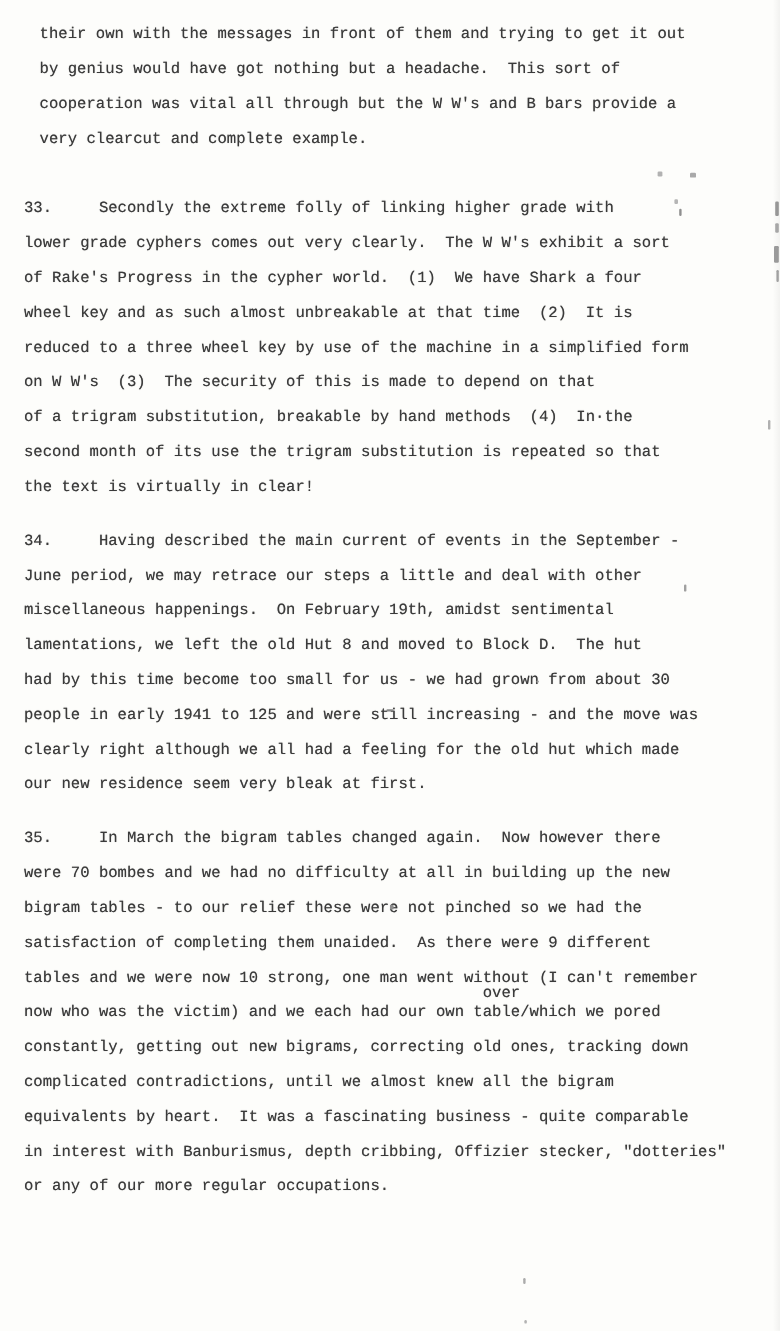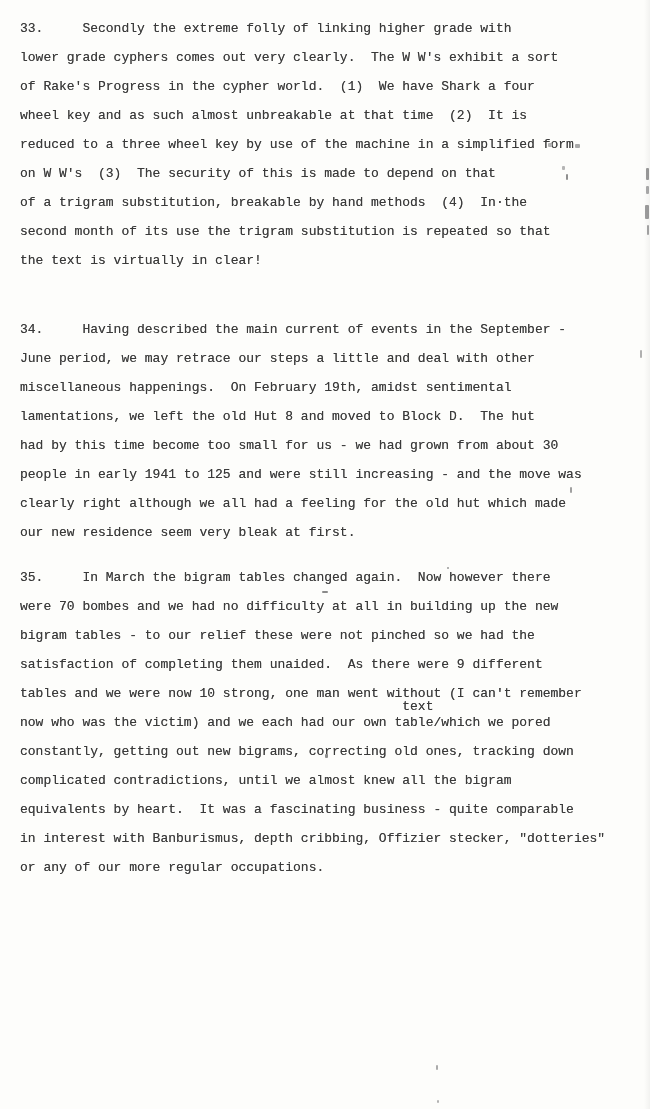--- a/index.html
+++ b/index.html
@@ -31,40 +31,46 @@
     white-space: pre;
     letter-spacing: 1px;
   }
   .para { margin: 0; position: relative; }
   .para pre {
     margin: 0;
     font: inherit;
     white-space: pre;
   }
   .para.cont { margin-left: 13px; margin-bottom: 29px; }
-  .para.p33 { margin-bottom: 40px; }
+  .para.p33 { margin-bottom: 16px; }
   .para.p34 { margin-bottom: 16px; }
   .para.p35 { margin-bottom: 0; }
   .insertion {
     position: absolute;
     top: 137px;
     left: 49ch;
     line-height: 13px;
     white-space: pre;
   }
   .speck { position: absolute; pointer-events: none; border-radius: 1px; }
 </style>
 </head>
 <body>
 
 <div class="page">
 
   <div class="text-block">
 
 
+    <div class="para cont">
+      <pre>their own with the messages in front of them and trying to get it out
+by genius would have got nothing but a headache.  This sort of
+cooperation was vital all through but the W W's and B bars provide a
+very clearcut and complete example.</pre>
+    </div>
 
     <div class="para p33">
       <pre>33.     Secondly the extreme folly of linking higher grade with
 lower grade cyphers comes out very clearly.  The W W's exhibit a sort
 of Rake's Progress in the cypher world.  (1)  We have Shark a four
 wheel key and as such almost unbreakable at that time  (2)  It is
 reduced to a three wheel key by use of the machine in a simplified form
 on W W's  (3)  The security of this is made to depend on that
 of a trigram substitution, breakable by hand methods  (4)  In·the
 second month of its use the trigram substitution is repeated so that
@@ -76,21 +82,21 @@
 June period, we may retrace our steps a little and deal with other
 miscellaneous happenings.  On February 19th, amidst sentimental
 lamentations, we left the old Hut 8 and moved to Block D.  The hut
 had by this time become too small for us - we had grown from about 30
 people in early 1941 to 125 and were still increasing - and the move was
 clearly right although we all had a feeling for the old hut which made
 our new residence seem very bleak at first.</pre>
     </div>
 
     <div class="para p35">
-      <span class="insertion">text</span>
+      <span class="insertion">over</span>
       <pre>35.     In March the bigram tables changed again.  Now however there
 were 70 bombes and we had no difficulty at all in building up the new
 bigram tables - to our relief these were not pinched so we had the
 satisfaction of completing them unaided.  As there were 9 different
 tables and we were now 10 strong, one man went without (I can't remember
 now who was the victim) and we each had our own table/which we pored
 constantly, getting out new bigrams, correcting old ones, tracking down
 complicated contradictions, until we almost knew all the bigram
 equivalents by heart.  It was a fascinating business - quite comparable
 in interest with Banburismus, depth cribbing, Offizier stecker, "dotteries"

